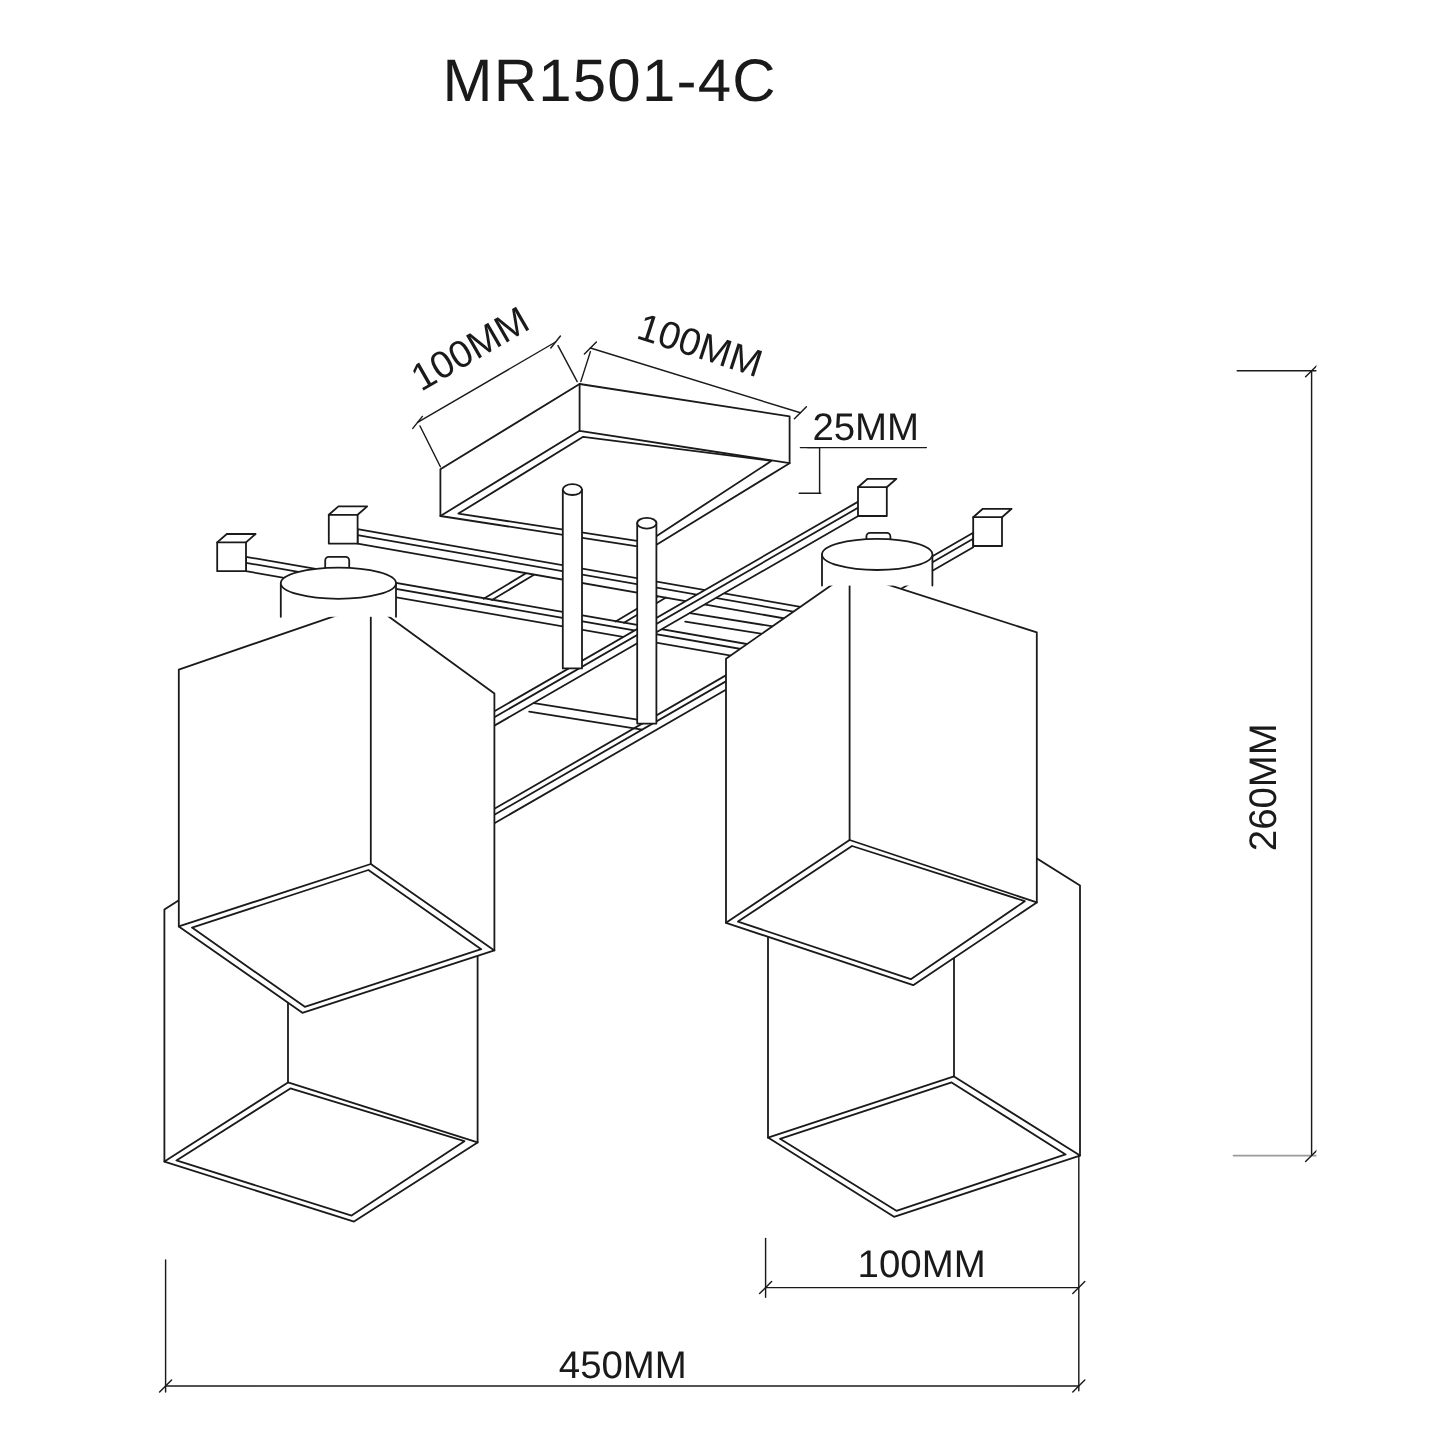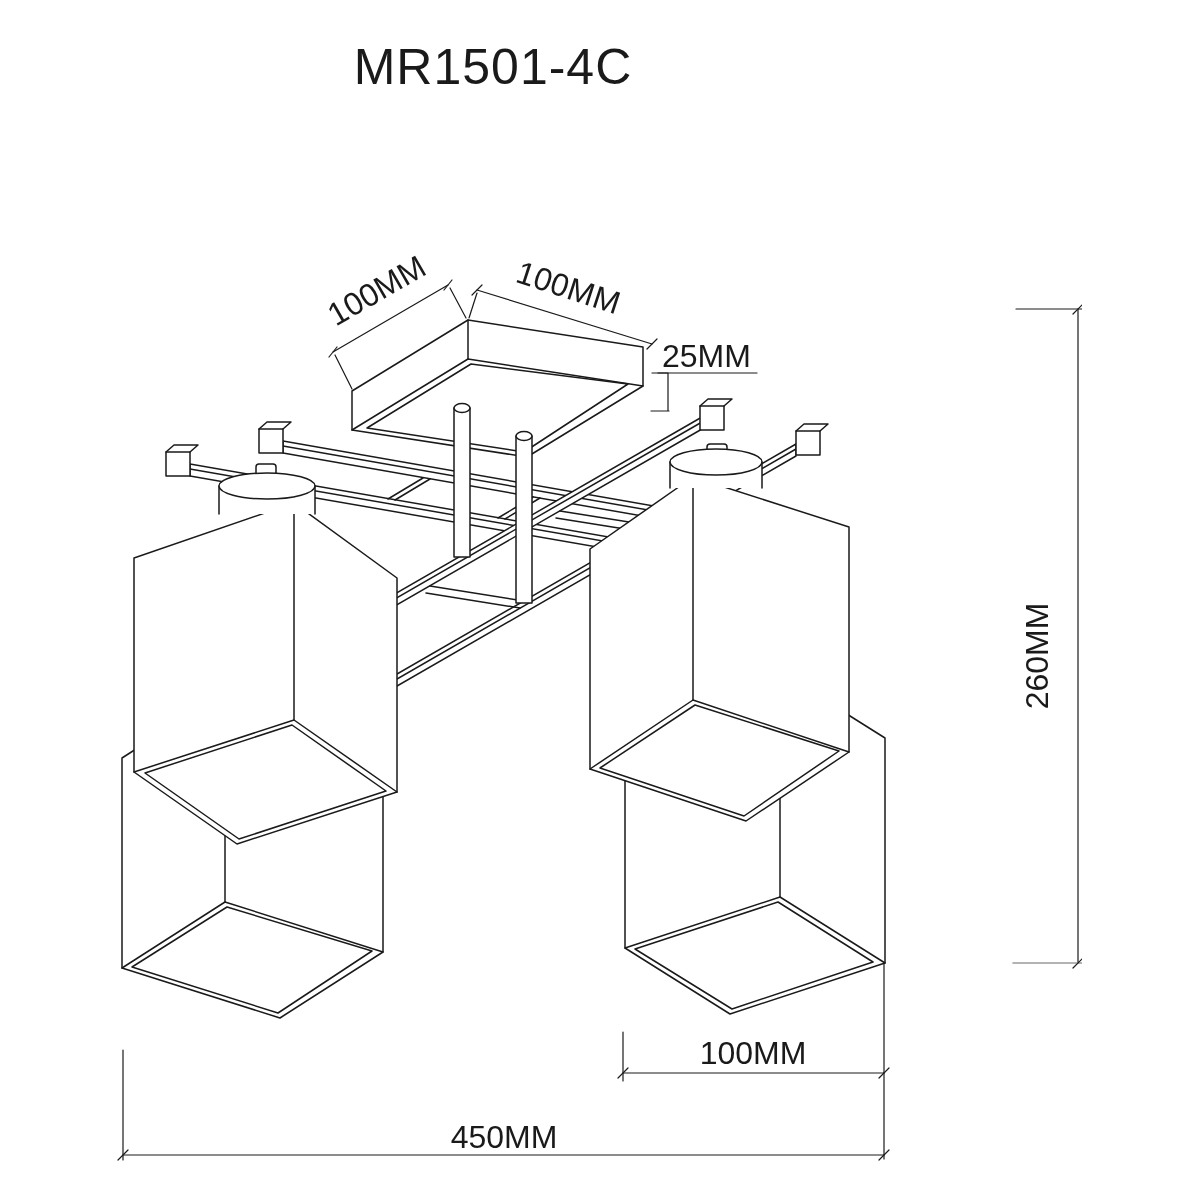--- a/index.html
+++ b/index.html
@@ -1,21 +1,21 @@
 <!DOCTYPE html>
 <html style="--line: #1a1a1a; --dim-faint: #9a9a9a; --bg: #ffffff;"><head>
 <meta charset="utf-8">
 <style>
   :root{
     --line:#1a1a1a;
     --dim-faint:#9a9a9a;
     --bg:#ffffff;
   }
   html,body{margin:0;padding:0;background:var(--bg);}
-  #stage{width:1082px;height:1200px;background:var(--bg);position:relative;overflow:hidden;}
+  #stage{width:1082px;height:1200px;background:var(--bg);position:relative;overflow:hidden;margin-left:15px;}
   svg{display:block;}
   svg text{font-family:"Liberation Sans","DejaVu Sans",sans-serif;fill:var(--line);}
   .ln{fill:none;stroke:var(--line);stroke-width:1.5;stroke-linejoin:round;stroke-linecap:round;}
   .wh{fill:#ffffff;stroke:var(--line);stroke-width:1.5;stroke-linejoin:round;}
   .whn{fill:#ffffff;stroke:none;}
   .dim{fill:none;stroke:var(--line);stroke-width:1.2;stroke-linecap:round;}
   .dimg{fill:none;stroke:var(--dim-faint);stroke-width:1.6;stroke-linecap:round;}
   .t-dim{font-size:32px;}
   .t-title{font-size:50px;letter-spacing:1px;}
 </style>

